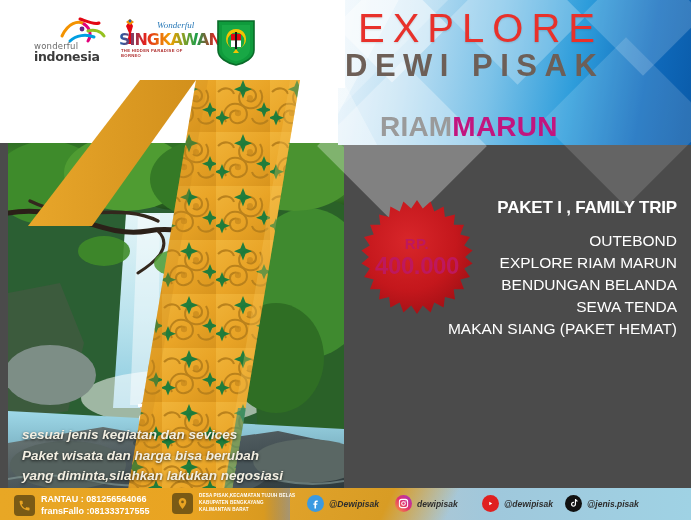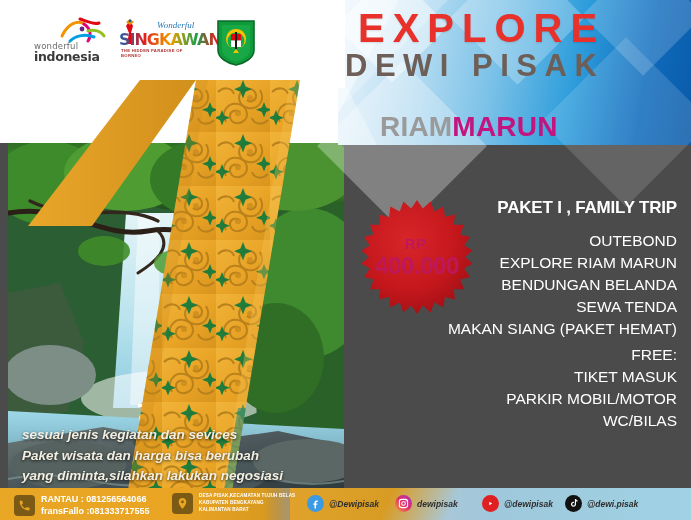--- a/index.html
+++ b/index.html
@@ -44,21 +44,21 @@
              -webkit-background-clip:text; background-clip:text; color:transparent; font-family:"DejaVu Sans", sans-serif;}
   .sk-sub { position:absolute; left:2px; top:31px; font-size:4.2px; color:#b03030; letter-spacing:.3px; font-weight:700;}
   .sk-bird { position:absolute; left:1px; top:0px; width:20px; height:30px; }
 
   
   .logo-shield { width:44px; height:50px; position:relative; }
 
   
   .t-explore {
     position:absolute; left:358px; top:8px; z-index:7;
-    font-size:40px; font-weight:700; letter-spacing:8px; color:#e8312b;
+    font-size:40px; font-weight:400; letter-spacing:8px; color:#e8312b;
     font-family:"Liberation Sans", sans-serif; line-height:1;
     text-shadow:0 1px 2px rgba(0,0,0,.12);
   }
   .t-dewipisak {
     position:absolute; left:345px; top:50px; z-index:7;
     font-size:31px; font-weight:800; letter-spacing:7.5px; color:#6d5f57;
     font-family:"Liberation Sans", sans-serif; line-height:1;
   }
   .t-paket {
     position:absolute; left:380px; top:88px; z-index:7;
@@ -346,26 +346,20 @@
   <div class="pkg-title">PAKET I , FAMILY TRIP</div>
 
   <div class="pkg-list">
     <div>OUTEBOND</div>
     <div>EXPLORE RIAM MARUN</div>
     <div>BENDUNGAN BELANDA</div>
     <div>SEWA TENDA</div>
     <div>MAKAN SIANG (PAKET HEMAT)</div>
   </div>
 
-  <div class="free-block">
-    <div>FREE:</div>
-    <div>TIKET MASUK</div>
-    <div>PARKIR MOBIL/MOTOR</div>
-    <div>WC/BILAS</div>
-  </div>
 
   <div class="photo-caption">
     <div>sesuai jenis kegiatan dan sevices</div>
     <div>Paket wisata dan harga bisa berubah</div>
     <div>yang diminta,silahkan lakukan negosiasi</div>
   </div>
 
   <div class="footer">
     <div class="footer-gold"></div>
     <div class="footer-gold2"></div>
@@ -423,17 +417,17 @@
       </div>
       <span class="soc-lbl">@dewipisak</span>
     </div>
 
     <div class="soc" style="left:565px; top:7px;">
       <div class="soc-ic" style="background:#111111;">
         <svg width="11" height="11" viewBox="0 0 24 24" fill="#ffffff">
           <path d="M15.2 2h2.6c.2 1.6 1.2 3 2.9 3.4v2.7c-1.2 0-2.3-.4-3.2-1v6.4c0 3-2.4 5.5-5.5 5.5S6.5 16.5 6.5 13.5 8.9 8 12 8c.3 0 .6 0 .9.1v2.8c-.3-.1-.6-.2-.9-.2-1.5 0-2.7 1.2-2.7 2.8s1.2 2.8 2.7 2.8 2.8-1.2 2.8-2.8z"></path>
         </svg>
       </div>
-      <span class="soc-lbl">@dewi.pisak</span>
+      <span class="soc-lbl">@jenis.pisak</span>
     </div>
   </div>
 
 </div>
 
 </body></html>

